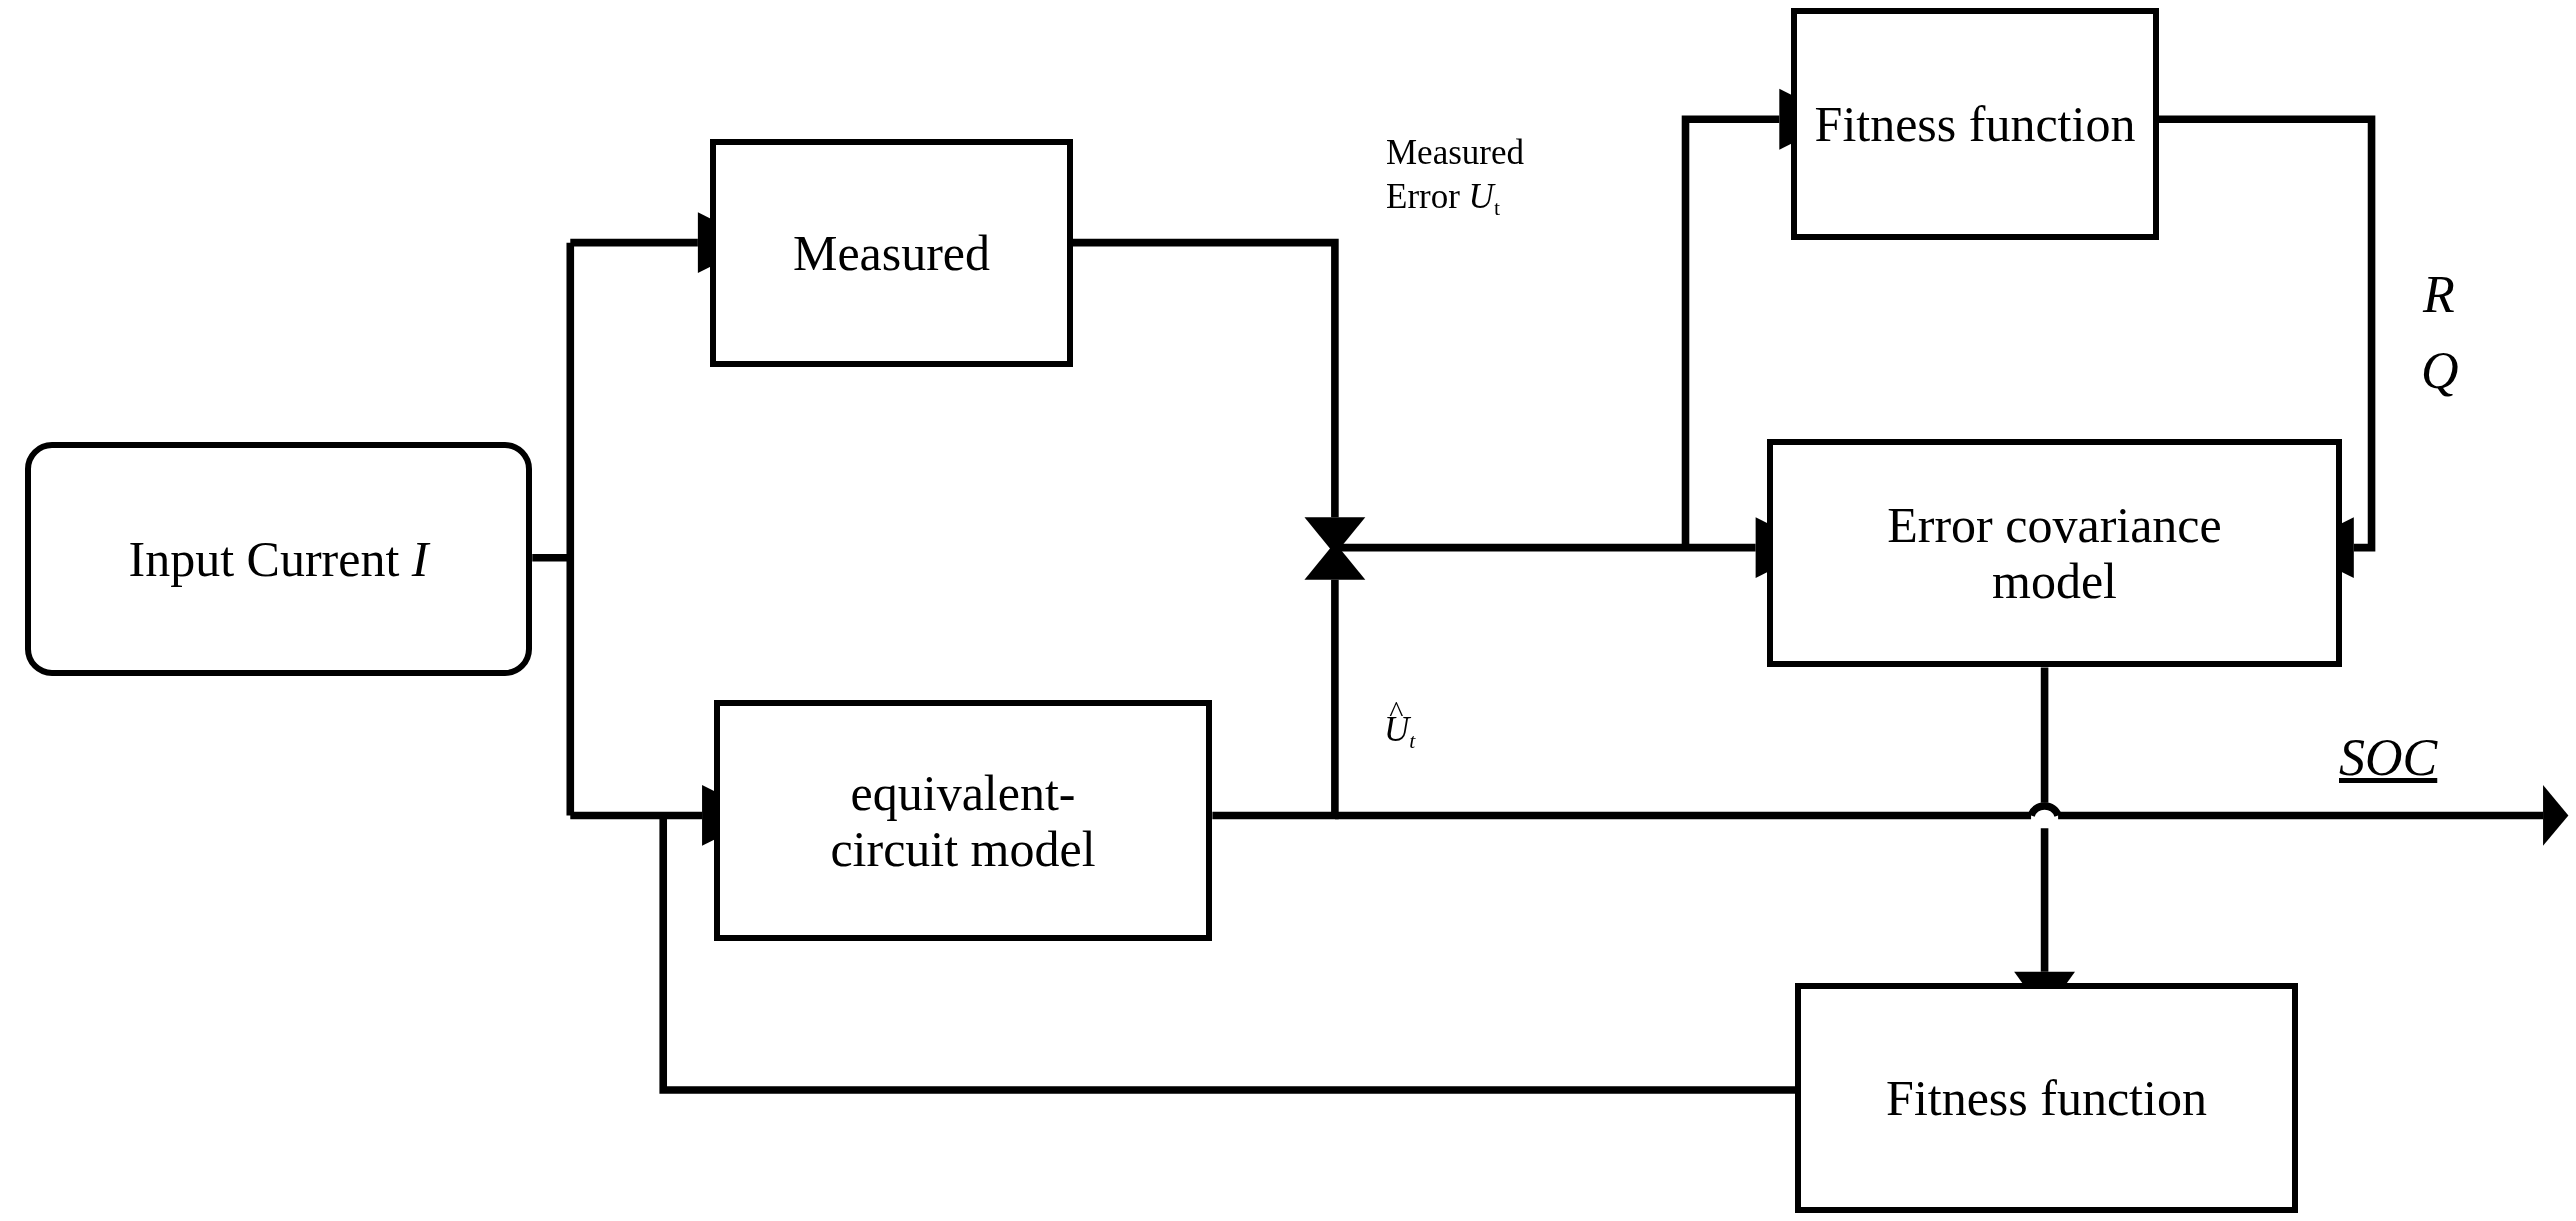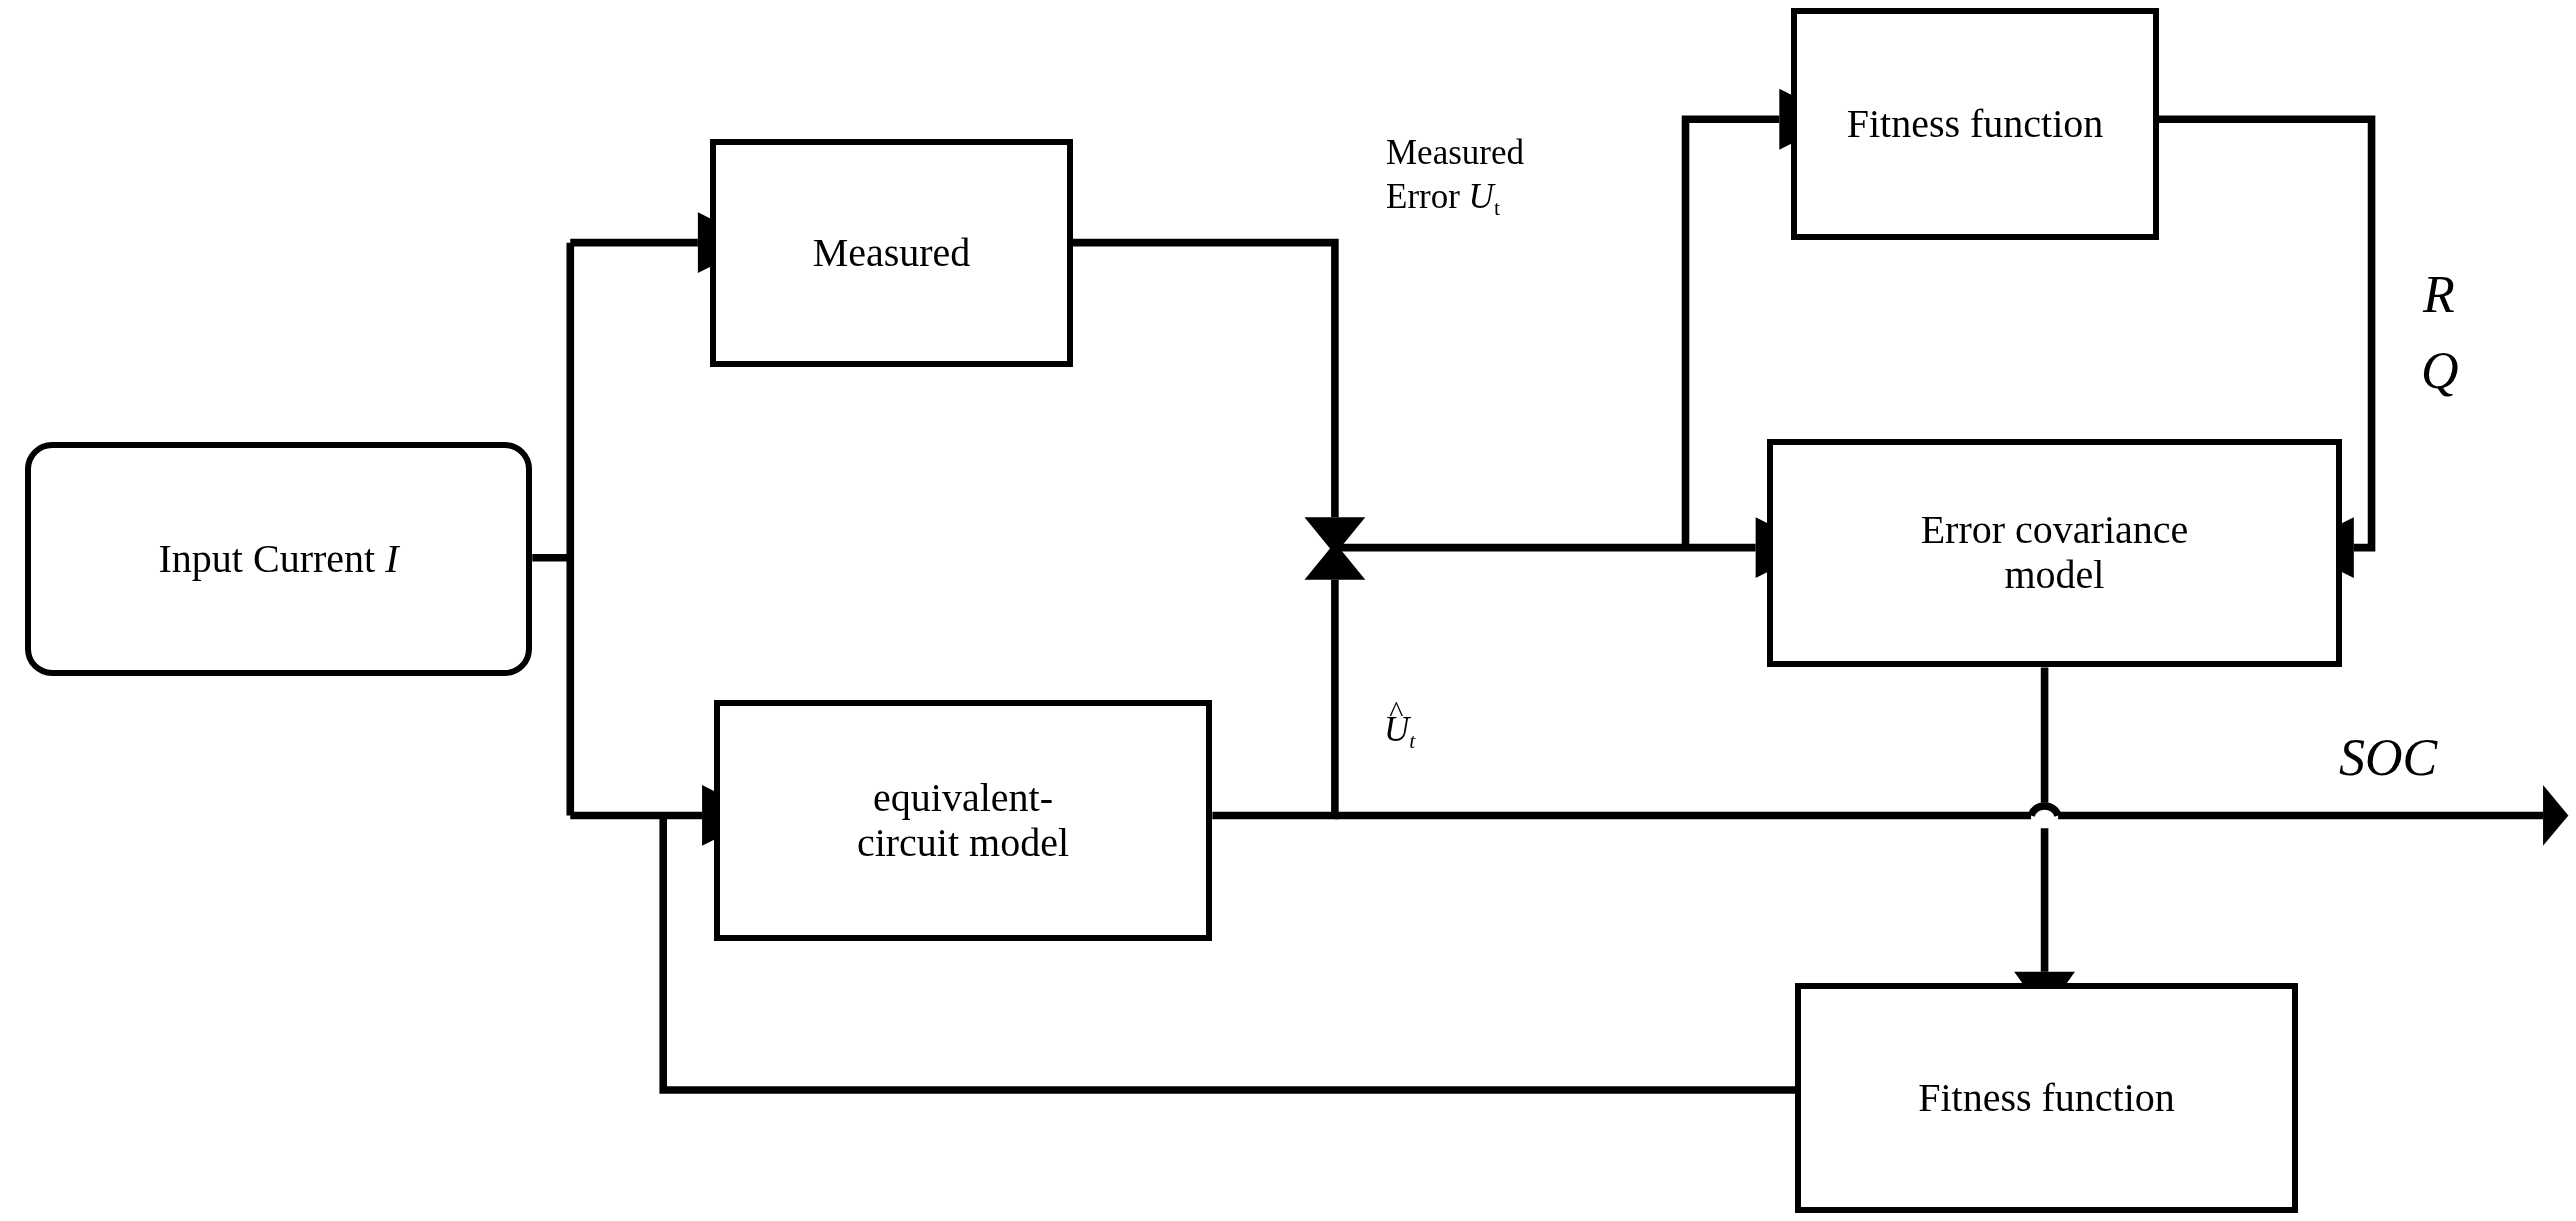--- a/index.html
+++ b/index.html
@@ -8,21 +8,21 @@
   #stage { position:relative; width:2576px; height:1222px; background:#fff; }
 
   .box {
     position:absolute;
     border:6px solid #000;
     background:#fff;
     box-sizing:border-box;
     display:flex; align-items:center; justify-content:center;
     text-align:center;
     line-height:1.12;
-    font-size:40px;
+    font-size:50px;
     z-index:5;
   }
   .box .txt { display:block; padding:0 6.8px; }
 
   .label {
     position:absolute;
     font-size:35px;
     line-height:1.25;
     white-space:nowrap;
     z-index:6;
@@ -118,16 +118,16 @@
   </div>
 
   <div class="label" style="left:1384px; top:708px;">
     <span class="hatwrap"><span class="hat">^</span><span class="it">U</span></span><span class="subi">t</span>
   </div>
 
   <div class="label big it" style="left:2423px; top:262px;"><span>R</span></div>
 
   <div class="label big it" style="left:2421px; top:338px;"><span>Q</span></div>
 
-  <div class="label big it" style="left:2339px; top:725px;"><span>SOC</span></div>
+  <div class="label big it" style="left:2339px; top:725px;text-decoration:underline;"><span>SOC</span></div>
 
 </div>
 
 
 </body></html>

